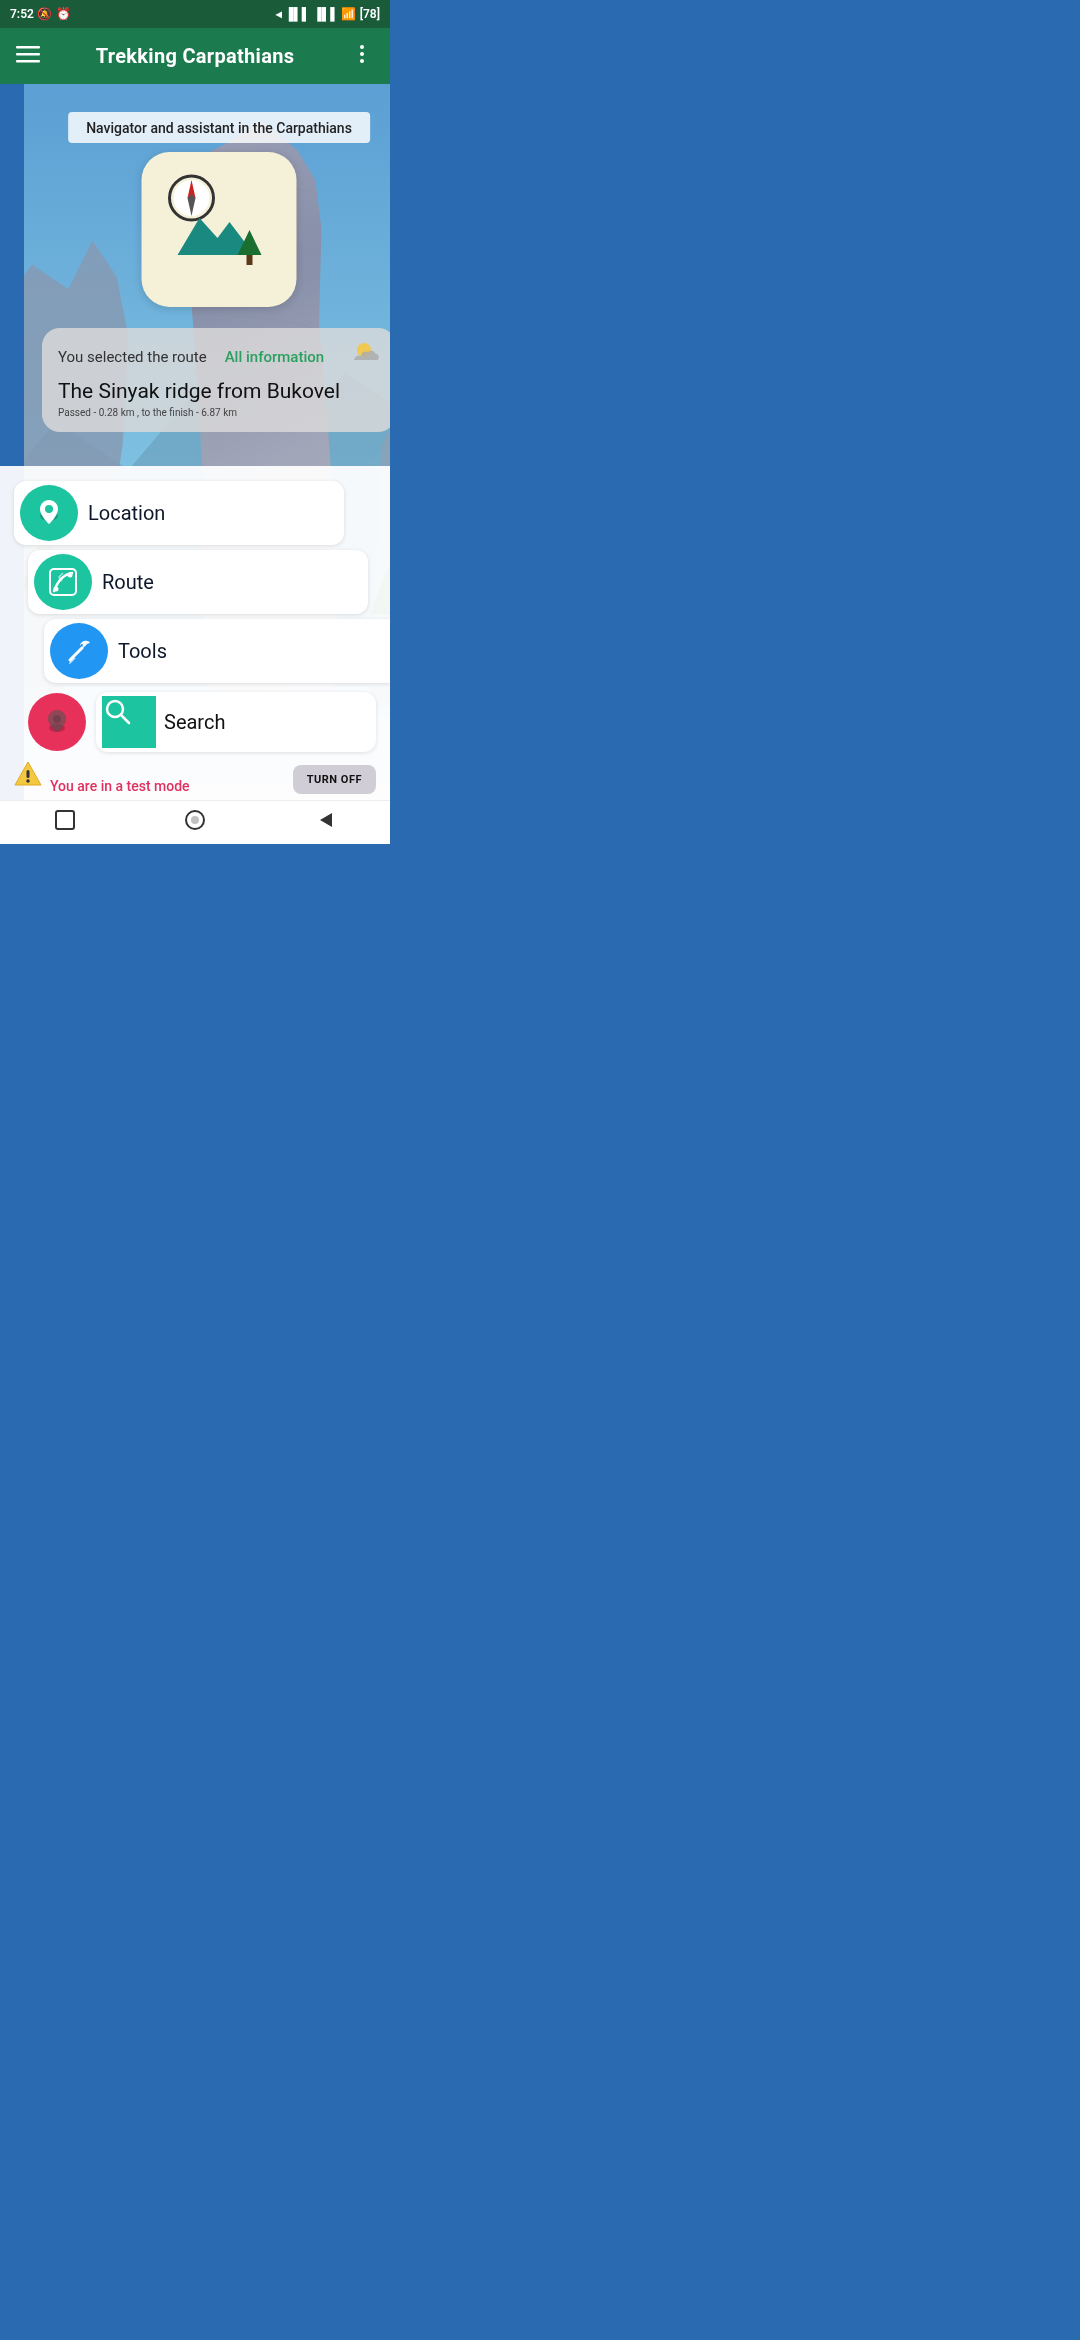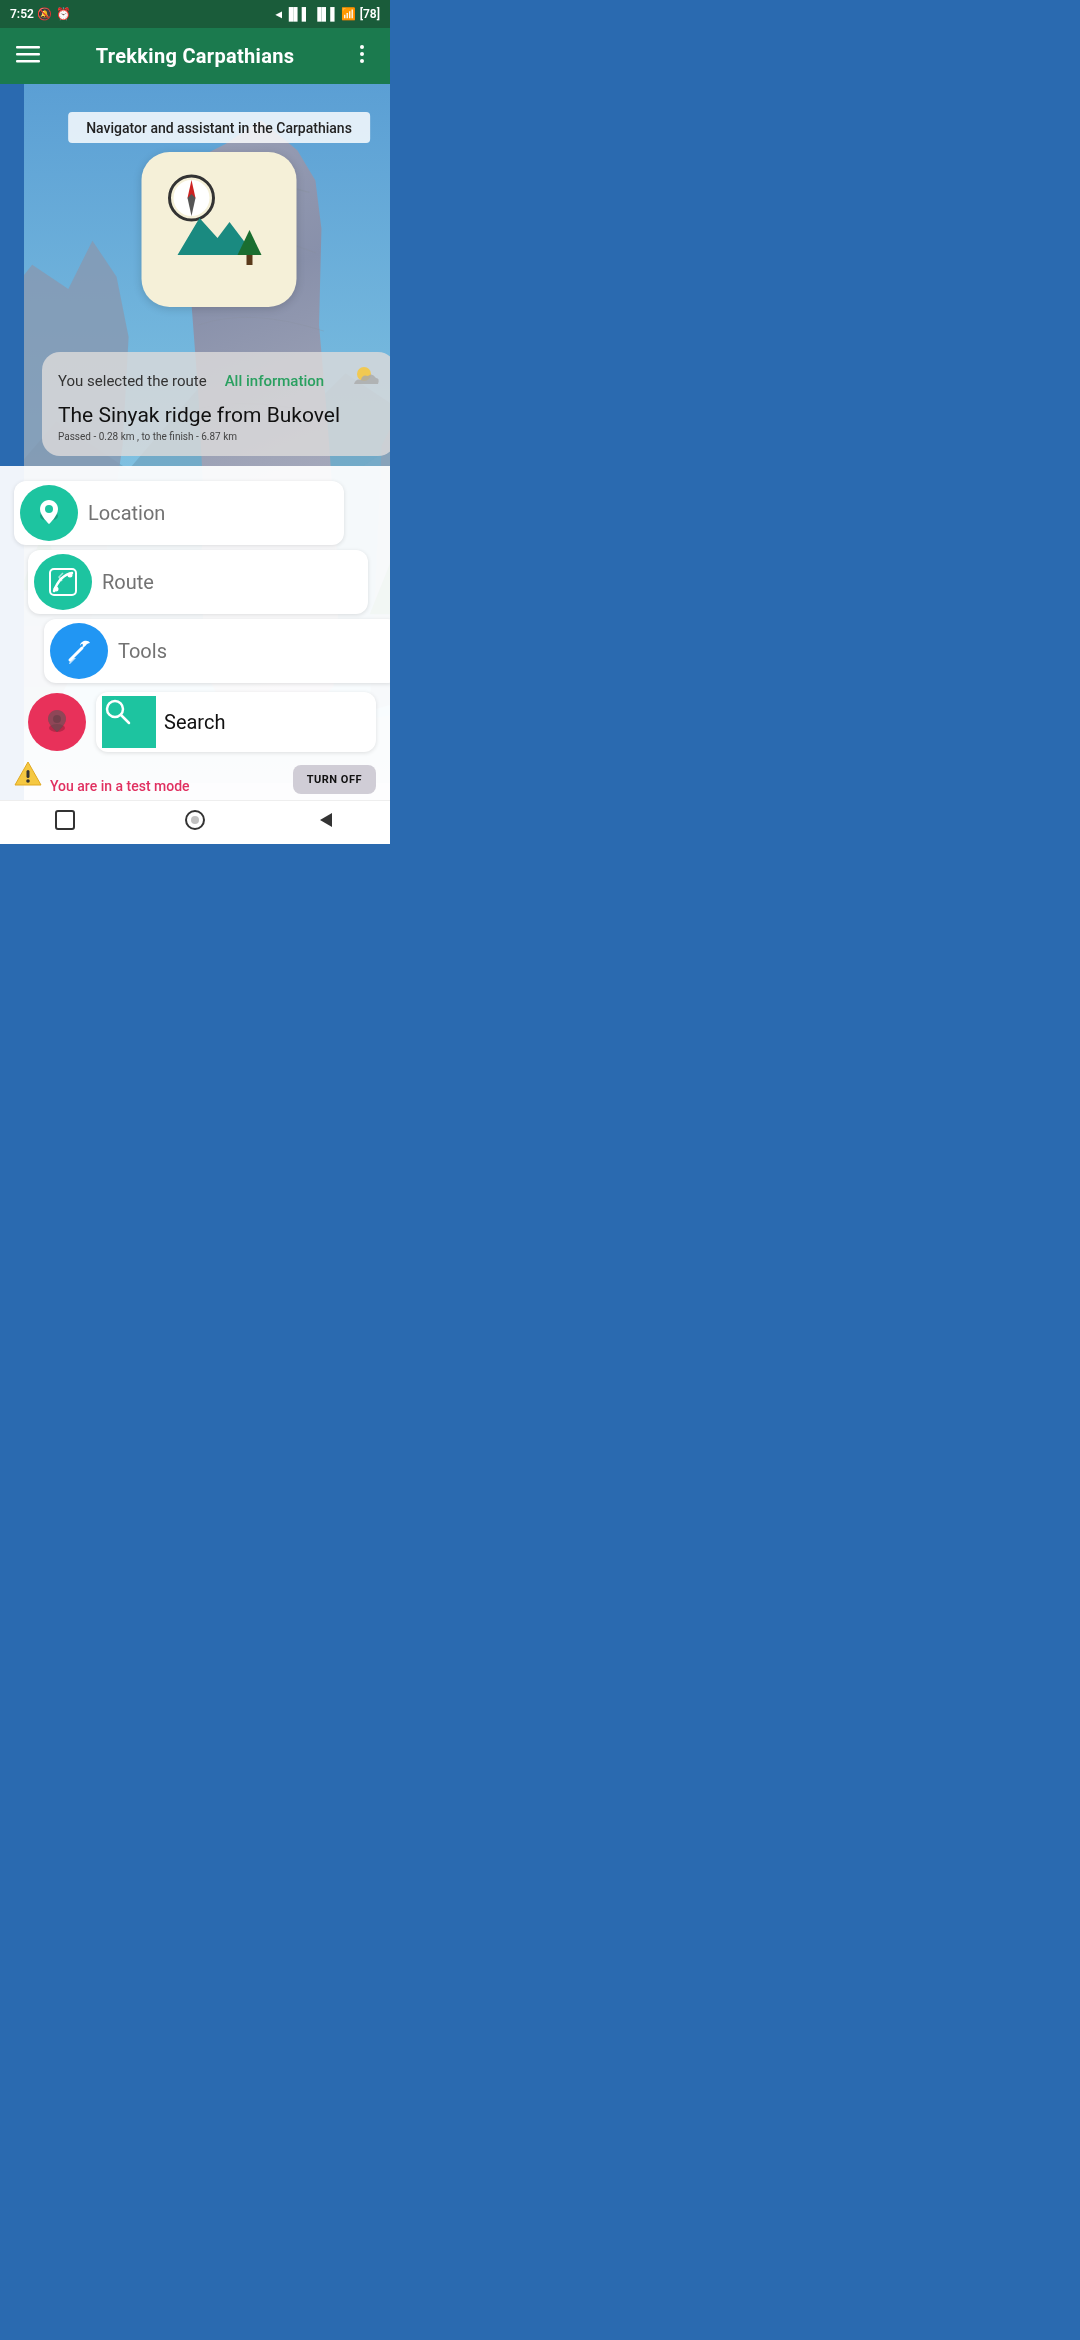--- a/index.html
+++ b/index.html
@@ -119,21 +119,21 @@
       display: flex;
       align-items: center;
       justify-content: center;
       z-index: 10;
       box-shadow: 0 2px 8px rgba(0,0,0,0.15);
     }
 
     
     .route-card {
       position: absolute;
-      top: 268px;
+      top: 244px;
       left: 18px;
       right: 18px;
       background: rgba(220, 218, 218, 0.82);
       border-radius: 18px;
       padding: 12px 16px 14px;
       z-index: 10;
     }
     .route-card-top {
       display: flex;
       align-items: center;
@@ -192,21 +192,21 @@
       width: 58px;
       height: 56px;
       display: flex;
       align-items: center;
       justify-content: center;
       border-radius: 50%;
       margin: 4px 10px 4px 6px;
     }
     .action-btn .btn-label {
       font-size: 20px;
-      color: #737373;
+      color: #0f172a;
       font-weight: 400;
       flex: 1;
     }
 
     
     .btn-location {
       width: 330px;
       margin-left: 14px;
     }
     .btn-location .btn-icon-wrap { background: #1dc4a0; }

